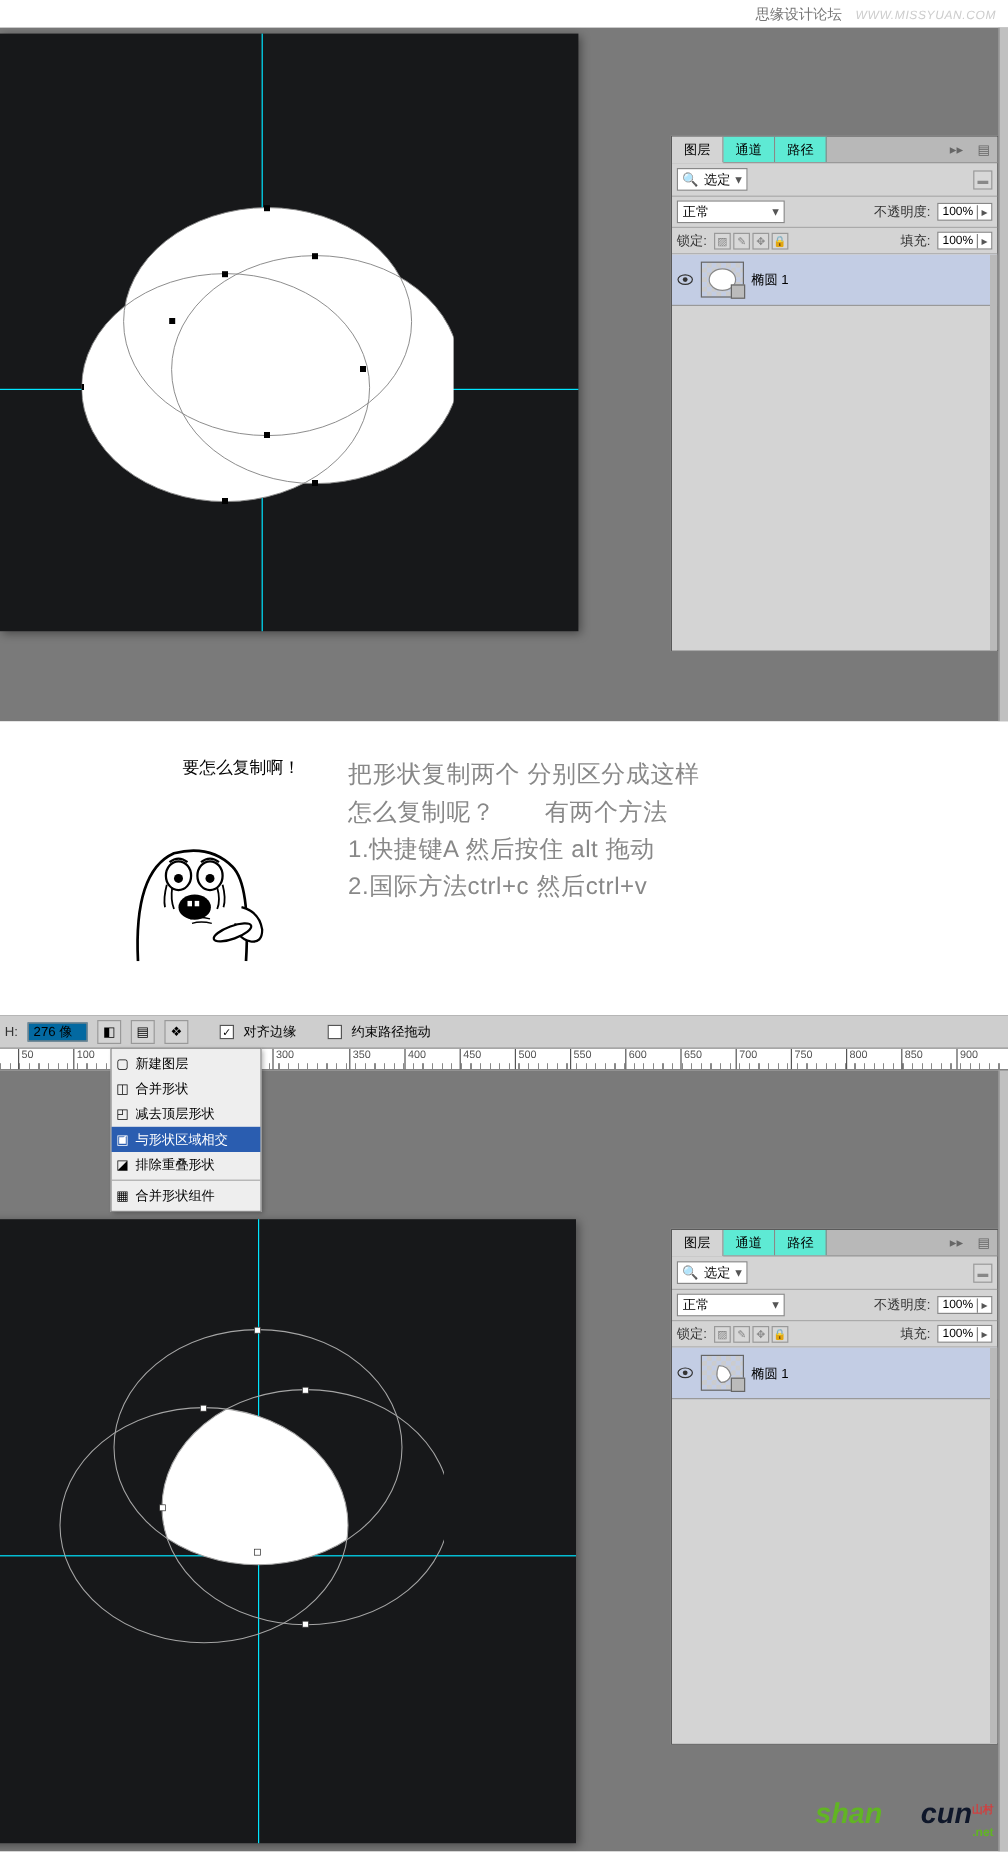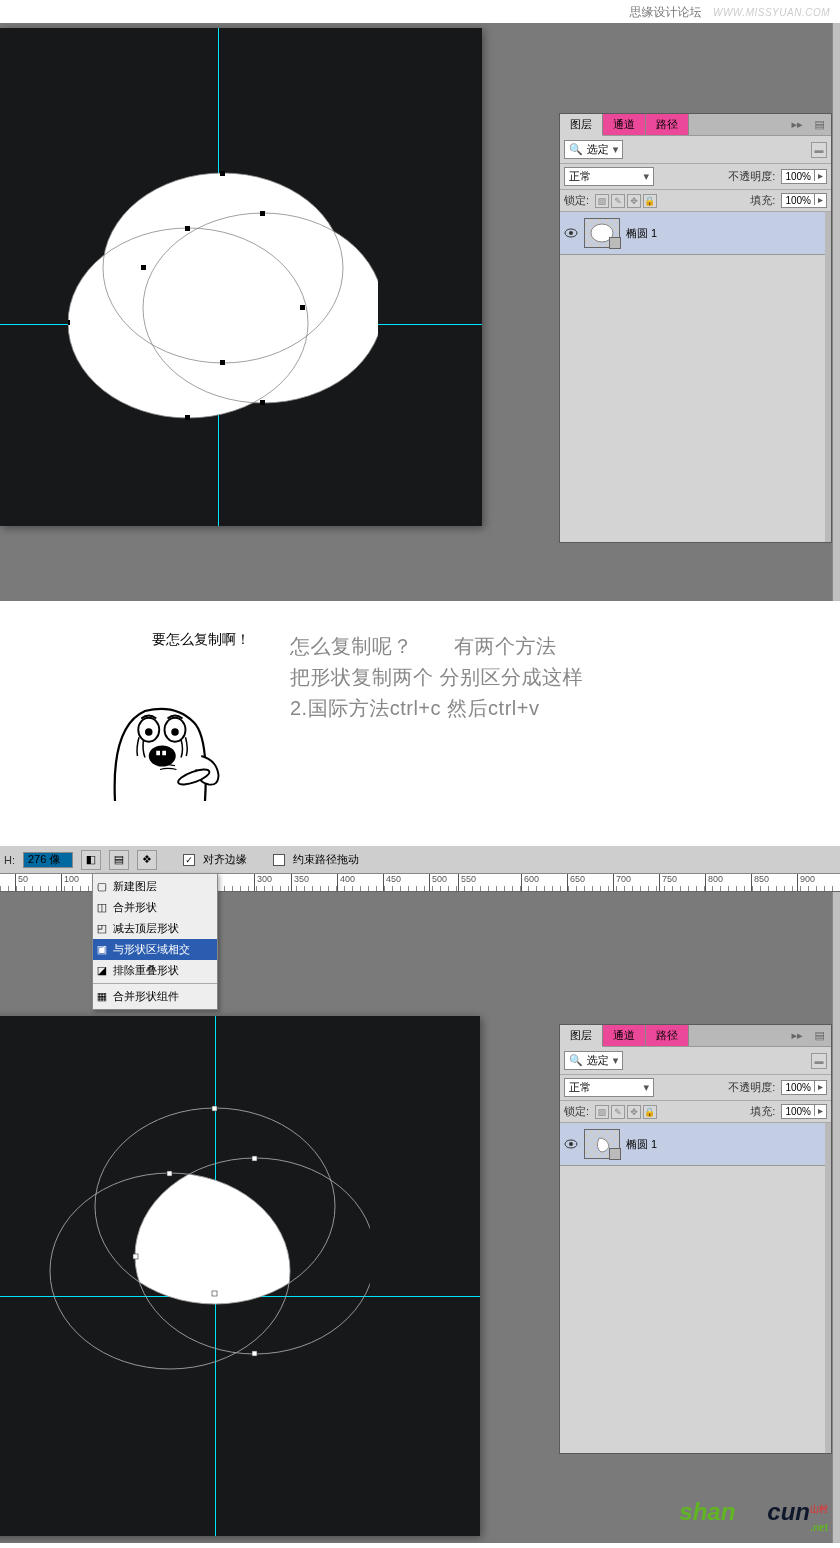--- a/index.html
+++ b/index.html
@@ -15,33 +15,33 @@
 .canvas1 { position: absolute; left: 0; top: 5px; width: 482px; height: 498px; background: #17181a; }
 .canvas-shadow { filter: drop-shadow(2px 2px 4px rgba(0,0,0,0.4)); }
 
 .shape-blob { position: absolute; left: 68px; top: 130px; width: 310px; height: 290px; }
 .guide-h { position: absolute; left: 0; right: 0; border-top: 1px solid #00e5ff; }
 .guide-v { position: absolute; top: 0; bottom: 0; border-left: 1px solid #00e5ff; }
 
 
 .panel { position: absolute; right: 8px; top: 90px; width: 273px; background: #d4d4d4; border: 1px solid #5a5a5a; font-size: 11px; color: #000; }
 .panel-tabs { display: flex; background: #b8b8b8; border-bottom: 1px solid #999; align-items: center; }
-.panel-tab { padding: 3px 10px; border-right: 1px solid #888; background: #ec4899; cursor: pointer; }
+.panel-tab { padding: 3px 10px; border-right: 1px solid #888; background: #5eead4; cursor: pointer; }
 .panel-tab.active { background: #d4d4d4; border-bottom: 1px solid #d4d4d4; margin-bottom: -1px; }
 .panel-tabs .spacer { flex: 1; }
 .panel-tabs .menu-icon { padding: 2px 6px; color: #666; }
 
 .panel-filter { display: flex; align-items: center; padding: 4px; gap: 3px; border-bottom: 1px solid #aaa; }
 .dropdown { background: #fff; border: 1px solid #888; padding: 1px 4px; display: flex; align-items: center; gap: 4px; font-size: 11px; }
 .dropdown .arrow { color: #555; }
 .mini-icon { width: 16px; height: 16px; border: 1px solid #999; background: #d8d8d8; display: inline-flex; align-items: center; justify-content: center; font-size: 9px; color: #888; }
 
 .panel-row { display: flex; align-items: center; padding: 3px 4px; gap: 6px; border-bottom: 1px solid #aaa; }
 .panel-row .label { color: #333; }
-.pct-box { display: flex; align-items: flex-start; border: 1px solid #888; background: #fff; }
+.pct-box { display: flex; align-items: flex-end; border: 1px solid #888; background: #fff; }
 .pct-box span { padding: 1px 3px; font-size: 10px; }
 .pct-box .drop { border-left: 1px solid #888; padding: 0 3px; color: #555; }
 .flex1 { flex: 1; }
 .lock-icons { display: flex; gap: 2px; }
 .lock-icons .mini-icon { width: 14px; height: 14px; }
 
 .layer-list { background: #d4d4d4; height: 330px; overflow: hidden; position: relative; }
 .layer-item { display: flex; align-items: center; padding: 6px 4px; gap: 6px; background: #c3cde4; border-bottom: 1px solid #999; }
 .eye { width: 14px; height: 14px; display: flex; align-items: center; justify-content: center; }
 .thumb { width: 36px; height: 30px; border: 1px solid #666; background-image: linear-gradient(45deg,#ccc 25%,transparent 25%),linear-gradient(-45deg,#ccc 25%,transparent 25%),linear-gradient(45deg,transparent 75%,#ccc 75%),linear-gradient(-45deg,transparent 75%,#ccc 75%); background-size: 8px 8px; background-position: 0 0,0 4px,4px -4px,-4px 0; position: relative; }
@@ -213,22 +213,23 @@
         <ellipse cx="103" cy="100" rx="18" ry="14" fill="#000"></ellipse>
         <rect x="95" y="93" width="5" height="6" fill="#fff"></rect>
           <rect x="103" y="93" width="5" height="6" fill="#fff"></rect>
         <path d="M 155 100 Q 175 105 178 125 Q 178 140 165 138 Q 150 135 148 118" fill="#fff" stroke="#000" stroke-width="2.5"></path>
         <ellipse cx="145" cy="128" rx="22" ry="7" fill="#fff" stroke="#000" stroke-width="2.5" transform="rotate(-20 145 128)"></ellipse>
         <path d="M 122 118 Q 110 115 100 118" stroke="#000" stroke-width="1.5" fill="none"></path>
         <path d="M 120 113 Q 108 110 98 113" stroke="#000" stroke-width="1.5" fill="none"></path>
       </svg>
     </div>
     <div class="inst-text">
+      <div>把形状复制两个 分别区分成这样</div>
       <div>怎么复制呢？　　有两个方法</div>
-      <div>把形状复制两个 分别区分成这样</div>
+      <div>1.快捷键A 然后按住 alt 拖动</div>
       <div>2.国际方法ctrl+c  然后ctrl+v</div>
     </div>
   </div>
 
   <div class="ss2">
     <div class="options-bar">
       <span class="field-label">H:</span>
       <input class="field-input" value="276 像" style="">
       <div class="opt-icon">◧</div>
       <div class="opt-icon">▤</div>
@@ -241,26 +242,26 @@
       <span>约束路径拖动</span>
     </div>
 
     <div class="ruler-h">
       <div class="ruler-ticks"></div>
     <div class="ruler-seg" style="left: 15px;">50</div>
         <div class="ruler-seg" style="left: 61px;">100</div>
         <div class="ruler-seg" style="left: 107px;">150</div>
         <div class="ruler-seg" style="left: 153px;">200</div>
         <div class="ruler-seg" style="left: 199px;">250</div>
-        <div class="ruler-seg" style="left: 254px;">300</div>
+        <div class="ruler-seg" style="left: 227px;">300</div>
         <div class="ruler-seg" style="left: 291px;">350</div>
         <div class="ruler-seg" style="left: 337px;">400</div>
         <div class="ruler-seg" style="left: 383px;">450</div>
         <div class="ruler-seg" style="left: 429px;">500</div>
-        <div class="ruler-seg" style="left: 458px;">550</div>
+        <div class="ruler-seg" style="left: 475px;">550</div>
         <div class="ruler-seg" style="left: 521px;">600</div>
         <div class="ruler-seg" style="left: 567px;">650</div>
         <div class="ruler-seg" style="left: 613px;">700</div>
         <div class="ruler-seg" style="left: 659px; text-align: right;">750</div>
         <div class="ruler-seg" style="left: 705px;">800</div>
         <div class="ruler-seg" style="left: 751px;">850</div>
         <div class="ruler-seg" style="left: 797px;">900</div>
       </div>
 
     <div class="context-menu">

